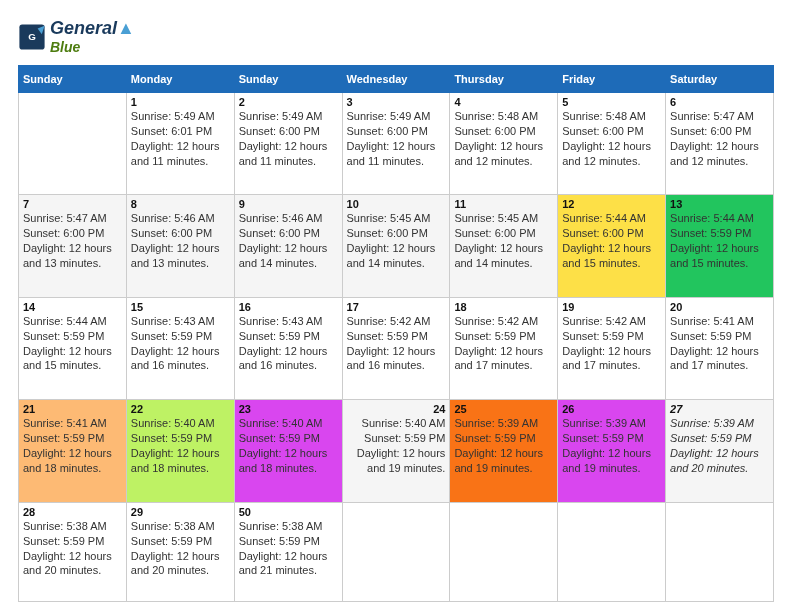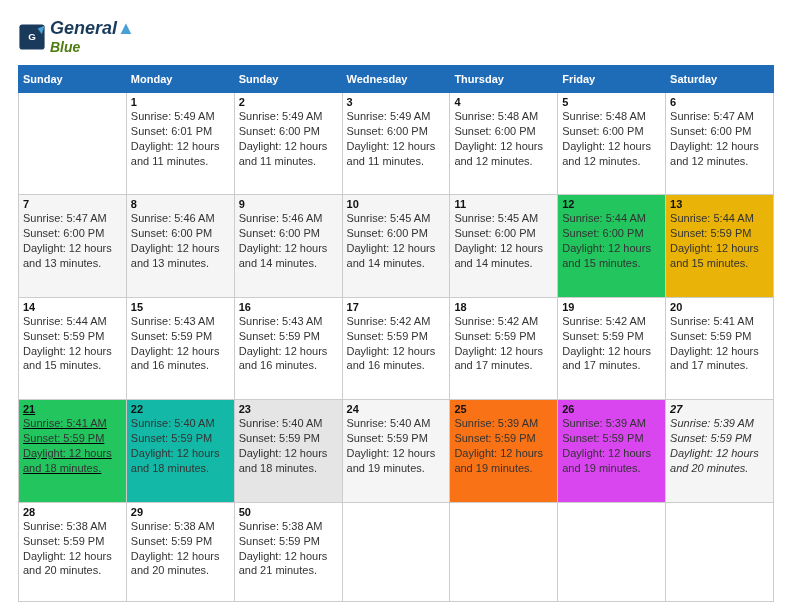--- a/index.html
+++ b/index.html
@@ -165,25 +165,25 @@
             <div class="day-info">Sunrise: 5:46 AM<br>Sunset: 6:00 PM<br>Daylight: 12 hours and 14 minutes.</div>
           </td>
           <td style="background: rgb(245, 245, 245);">
             <span class="day-num">10</span>
             <div class="day-info">Sunrise: 5:45 AM<br>Sunset: 6:00 PM<br>Daylight: 12 hours and 14 minutes.</div>
           </td>
           <td style="background: rgb(245, 245, 245);">
             <span class="day-num">11</span>
             <div class="day-info">Sunrise: 5:45 AM<br>Sunset: 6:00 PM<br>Daylight: 12 hours and 14 minutes.</div>
           </td>
-          <td style="background: #22c55e;">
+          <td style="background: #fde047;">
             <span class="day-num">12</span>
             <div class="day-info">Sunrise: 5:44 AM<br>Sunset: 6:00 PM<br>Daylight: 12 hours and 15 minutes.</div>
           </td>
-          <td style="background: #eab308; margin-top: 32px;">
+          <td style="background: #22c55e; margin-top: 32px;">
             <span class="day-num">13</span>
             <div class="day-info">Sunrise: 5:44 AM<br>Sunset: 5:59 PM<br>Daylight: 12 hours and 15 minutes.</div>
           </td>
         </tr>
         <tr>
           <td>
             <span class="day-num">14</span>
             <div class="day-info">Sunrise: 5:44 AM<br>Sunset: 5:59 PM<br>Daylight: 12 hours and 15 minutes.</div>
           </td>
           <td>
@@ -205,33 +205,33 @@
           <td>
             <span class="day-num">19</span>
             <div class="day-info">Sunrise: 5:42 AM<br>Sunset: 5:59 PM<br>Daylight: 12 hours and 17 minutes.</div>
           </td>
           <td>
             <span class="day-num">20</span>
             <div class="day-info">Sunrise: 5:41 AM<br>Sunset: 5:59 PM<br>Daylight: 12 hours and 17 minutes.</div>
           </td>
         </tr>
         <tr>
-          <td style="background: #22c55e; text-decoration: underline;">
+          <td style="background: #fdba74;">
             <span class="day-num">21</span>
             <div class="day-info">Sunrise: 5:41 AM<br>Sunset: 5:59 PM<br>Daylight: 12 hours and 18 minutes.</div>
           </td>
-          <td style="background: #14b8a6;">
+          <td style="background: #bef264;">
             <span class="day-num">22</span>
             <div class="day-info">Sunrise: 5:40 AM<br>Sunset: 5:59 PM<br>Daylight: 12 hours and 18 minutes.</div>
           </td>
-          <td style="background: #e5e5e5;">
+          <td style="background: #d946ef;">
             <span class="day-num">23</span>
             <div class="day-info">Sunrise: 5:40 AM<br>Sunset: 5:59 PM<br>Daylight: 12 hours and 18 minutes.</div>
           </td>
-          <td style="background: rgb(245, 245, 245);">
+          <td style="background: rgb(245, 245, 245); text-align: right;">
             <span class="day-num">24</span>
             <div class="day-info">Sunrise: 5:40 AM<br>Sunset: 5:59 PM<br>Daylight: 12 hours and 19 minutes.</div>
           </td>
           <td style="background: #f97316;">
             <span class="day-num">25</span>
             <div class="day-info">Sunrise: 5:39 AM<br>Sunset: 5:59 PM<br>Daylight: 12 hours and 19 minutes.</div>
           </td>
           <td style="background: #d946ef;">
             <span class="day-num">26</span>
             <div class="day-info">Sunrise: 5:39 AM<br>Sunset: 5:59 PM<br>Daylight: 12 hours and 19 minutes.</div>

